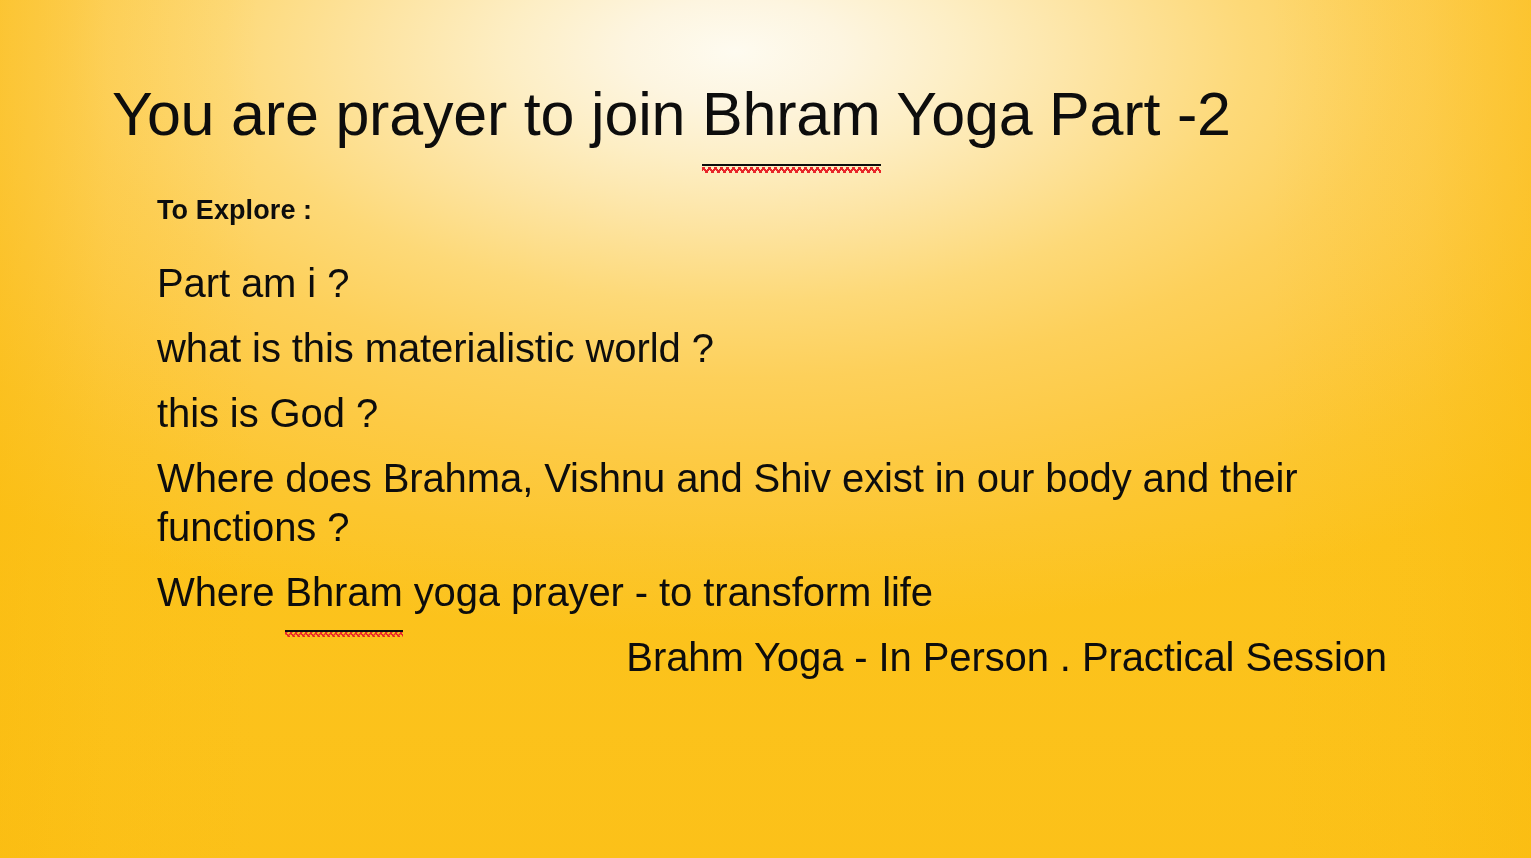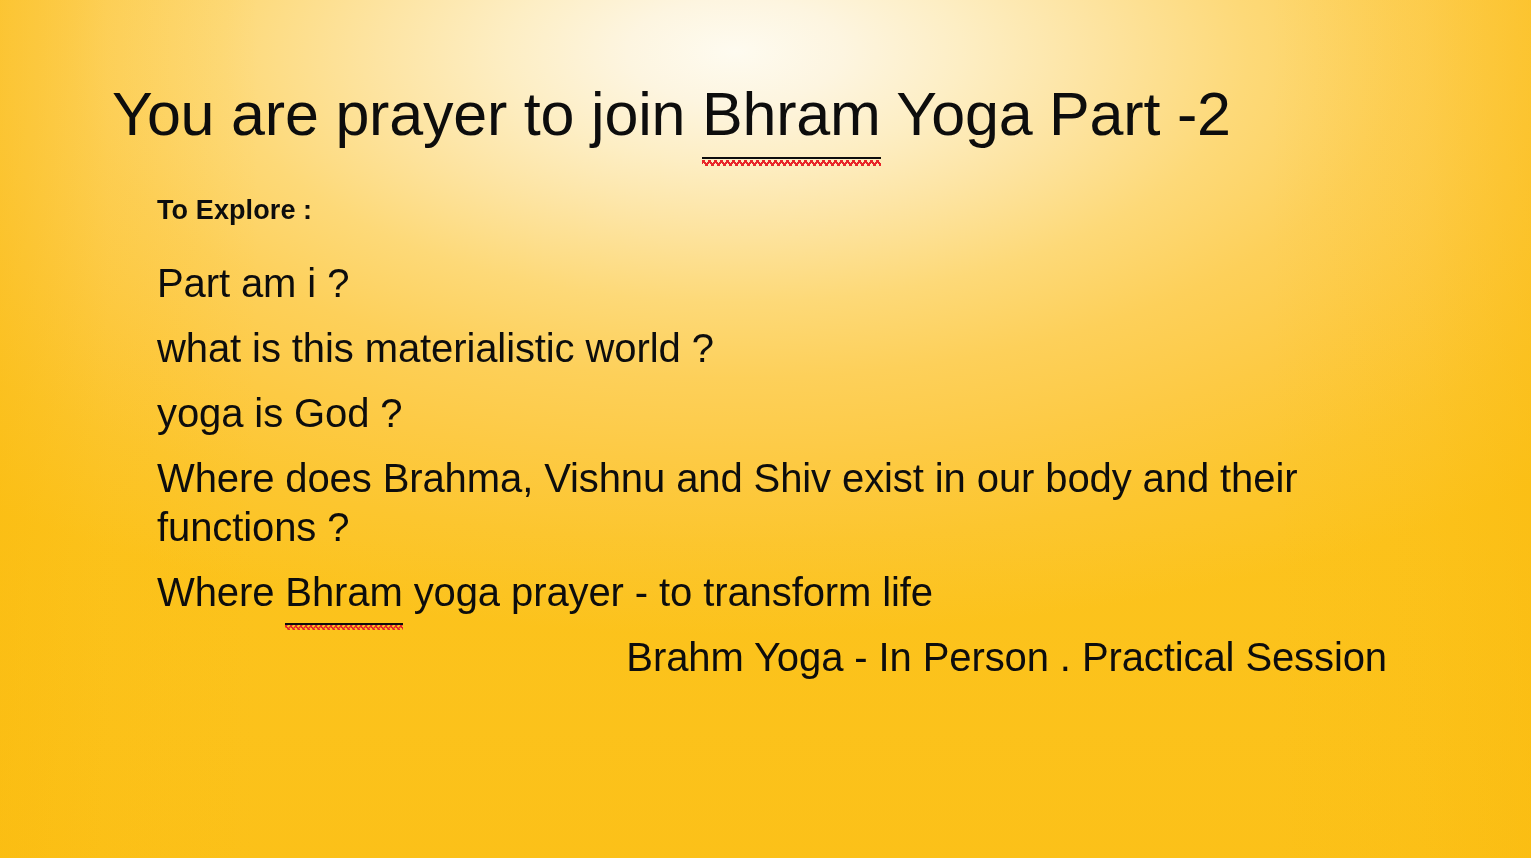--- a/index.html
+++ b/index.html
@@ -69,21 +69,21 @@
     line-height: 1.04;
     color: #0d0d0d;
     letter-spacing: -0.2px;
     white-space: nowrap;
   }
 
   
   .misspelled {
     position: relative;
     border-bottom: 2px solid #0d0d0d;
-    padding-bottom: 9px;
+    padding-bottom: 16px;
   }
   .misspelled::after {
     content: "";
     position: absolute;
     left: 0;
     right: 0;
     bottom: -7px;
     height: 5px;
     background-image:
       linear-gradient(45deg, transparent 40%, #e8262a 40%, #e8262a 60%, transparent 60%),
@@ -140,21 +140,21 @@
     <h1 class="slide-title"><span>You are prayer to join </span><span class="misspelled title-misspelled">Bhram</span><span> Yoga Part -2</span></h1>
 
     <div class="body-block">
 
       <p class="explore-label">To Explore :</p>
 
       <p class="body-line">Part am i ?</p>
 
       <p class="body-line">what is this materialistic world ?</p>
 
-      <p class="body-line">yoga is God ?</p>
+      <p class="body-line">this is God ?</p>
 
       <p class="body-line wrapping">Where does Brahma, Vishnu and Shiv exist in our body and their functions ?</p>
 
       <p class="body-line"><span>Where </span><span class="misspelled">Bhram</span><span> yoga prayer - to transform life</span></p>
 
       <p class="body-line">Brahm Yoga - In Person . Practical Session</p>
 
     </div>
   </div>
 </div>

